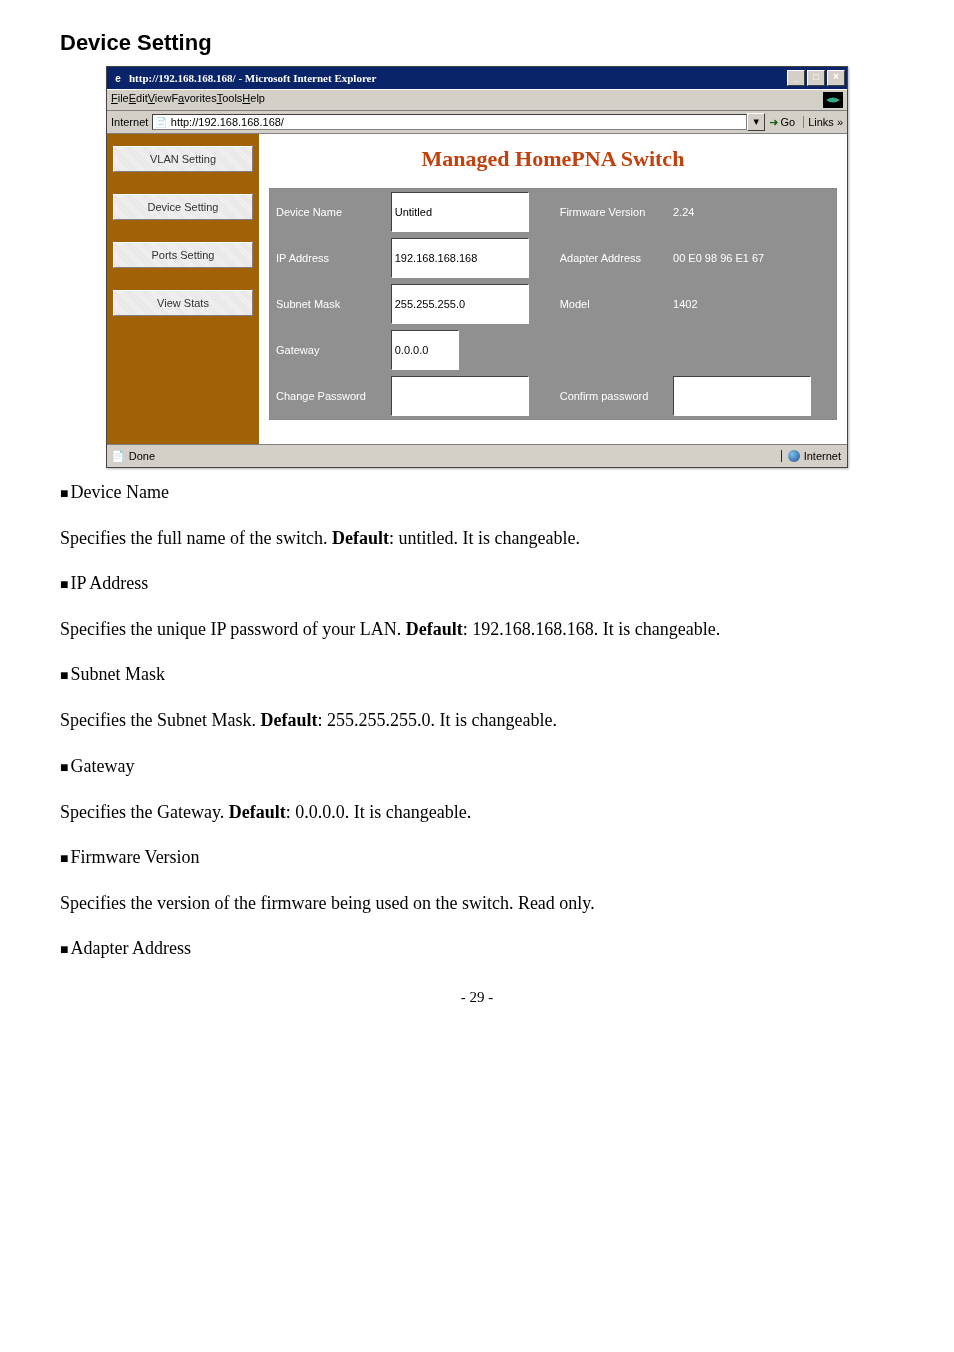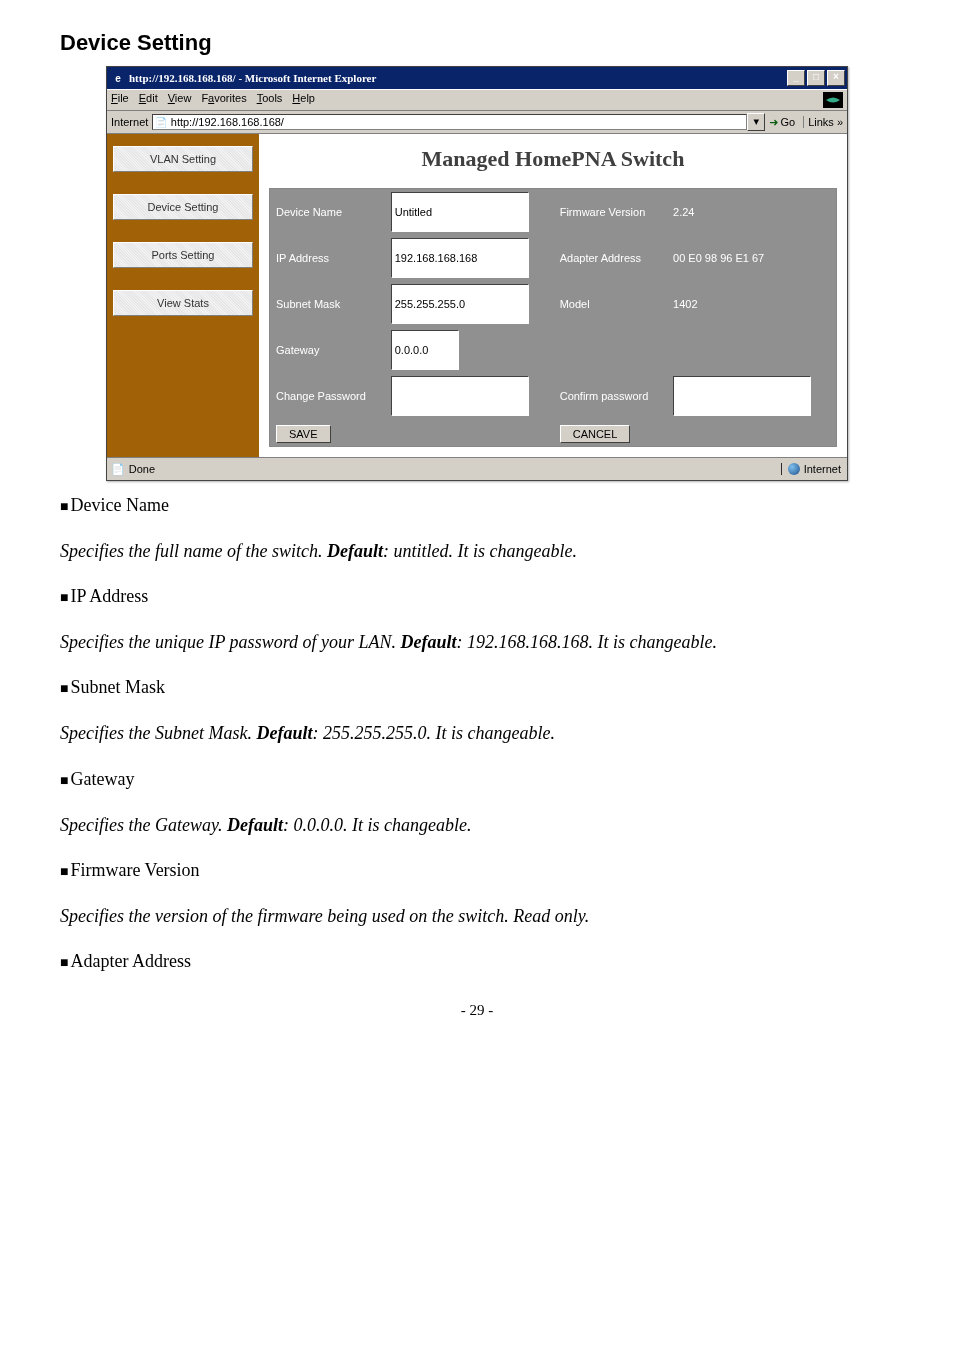--- a/index.html
+++ b/index.html
@@ -44,21 +44,21 @@
   }
   .titlebar .title-text { flex:1; font-size:11px;font-family:Liberation Serif, serif; }
   .win-btns { display:flex; }
   .win-btn {
     width: 16px; height:14px; background:#d4d0c8; border:1px solid #fff;
     border-right-color:#404040; border-bottom-color:#404040;
     margin-left:2px; font-size:10px; line-height:12px; text-align:center;
     font-family: Arial;
   }
   .menubar {
-    background:#d4d0c8; padding:2px 4px; display:flex; gap:10px;
+    background:#d4d0c8; padding:2px 4px; display:flex; 
     border-top:1px solid #fff;
   }
   .menubar span { font-size:11px; }
   .menubar span u { text-decoration: underline; }
   .menubar .ie-flag {
     margin-left:auto; width:20px; height:16px; background:#000;
     display:flex; align-items:center; justify-content:center;
   }
   .addrbar {
     display:flex; align-items:center; padding:2px 4px;
@@ -86,21 +86,21 @@
     width:140px; background:#a16207; padding:12px 6px; display:flex; flex-direction:column; gap:22px;
   }
   .tex-btn {
     background: repeating-linear-gradient(45deg,#e6e6e6,#e6e6e6 1px,#f2f2f2 1px,#f2f2f2 2px);
     border:1px solid #808080; border-top-color:#fff; border-left-color:#fff;
     padding:6px 4px; text-align:center; font-size:11px; color:#333;
   }
   .main-pane { flex:1; padding: 6px 10px 10px 10px; background:#fff; }
   .main-title {
     font-family: "Times New Roman", serif;
-    font-weight:bold; font-size:22px; text-align:center; color:#404040; margin:6px 0 16px;
+    font-weight:bold; font-size:22px; text-align:center; color:#c2410c; margin:6px 0 16px;
   }
   .config-grid {
     background:#909090; border:1px solid #888;
     padding:0;
   }
   .config-grid table { border-collapse:collapse; width:100%; }
   .config-grid td {
     background:#909090; color:#fff; padding:3px 6px; font-size:11px;
     border:0;
   }
@@ -120,21 +120,21 @@
     display:flex; align-items:center; background:#d4d0c8;
     border-top:1px solid #808080; font-size:11px; padding:2px 4px; height:18px;
   }
   .statusbar .zone {
     margin-left:auto; display:flex; align-items:center; gap:4px;
     border-left:1px inset #808080; padding-left:6px; margin-right:2px;
   }
   .globe { width:12px;height:12px; border-radius:50%; background:radial-gradient(circle at 4px 4px,#7ec0ee,#1e4e8c);}
 
   
-  .para { margin: 18px 0; line-height:1.9; font-size:18px; text-align:justify;font-style:italic;}
+  .para { margin: 18px 0; line-height:1.9; font-size:18px; text-align:justify;}
   .bullet-line { margin: 14px 0; font-size:18px;}
   .bullet-line::before { content:"■"; font-size:14px; margin-right:2px;}
   .pagefoot { text-align:center; font-size:15px; margin-top:30px; }
 </style>
 </head>
 <body>
 
 <h2 class="doc-title">Device Setting</h2>
 
 <div class="browser">
@@ -210,28 +210,20 @@
             <td class="inputcell"><input class="cfg-input short" value="0.0.0.0" style=""></td>
             <td></td>
                 <td></td>
           </tr>
           <tr>
             <td>Change Password</td>
             <td class="inputcell"><input class="cfg-input" type="password" style=""></td>
             <td>Confirm password</td>
             <td class="inputcell"><input class="cfg-input" type="password" style=""></td>
           </tr>
-          <tr>
-            <td colspan="2" style="padding-top:6px;">
-              <button class="w95btn">SAVE</button>
-            </td>
-            <td colspan="2" style="padding-top:6px;">
-              <button class="w95btn">CANCEL</button>
-            </td>
-          </tr>
         </tbody>
           </table>
       </div>
     </div>
   </div>
 
   <div class="statusbar">
     <span style="margin-right:4px;">📄</span>
     <span>Done</span>
     <span class="zone">

